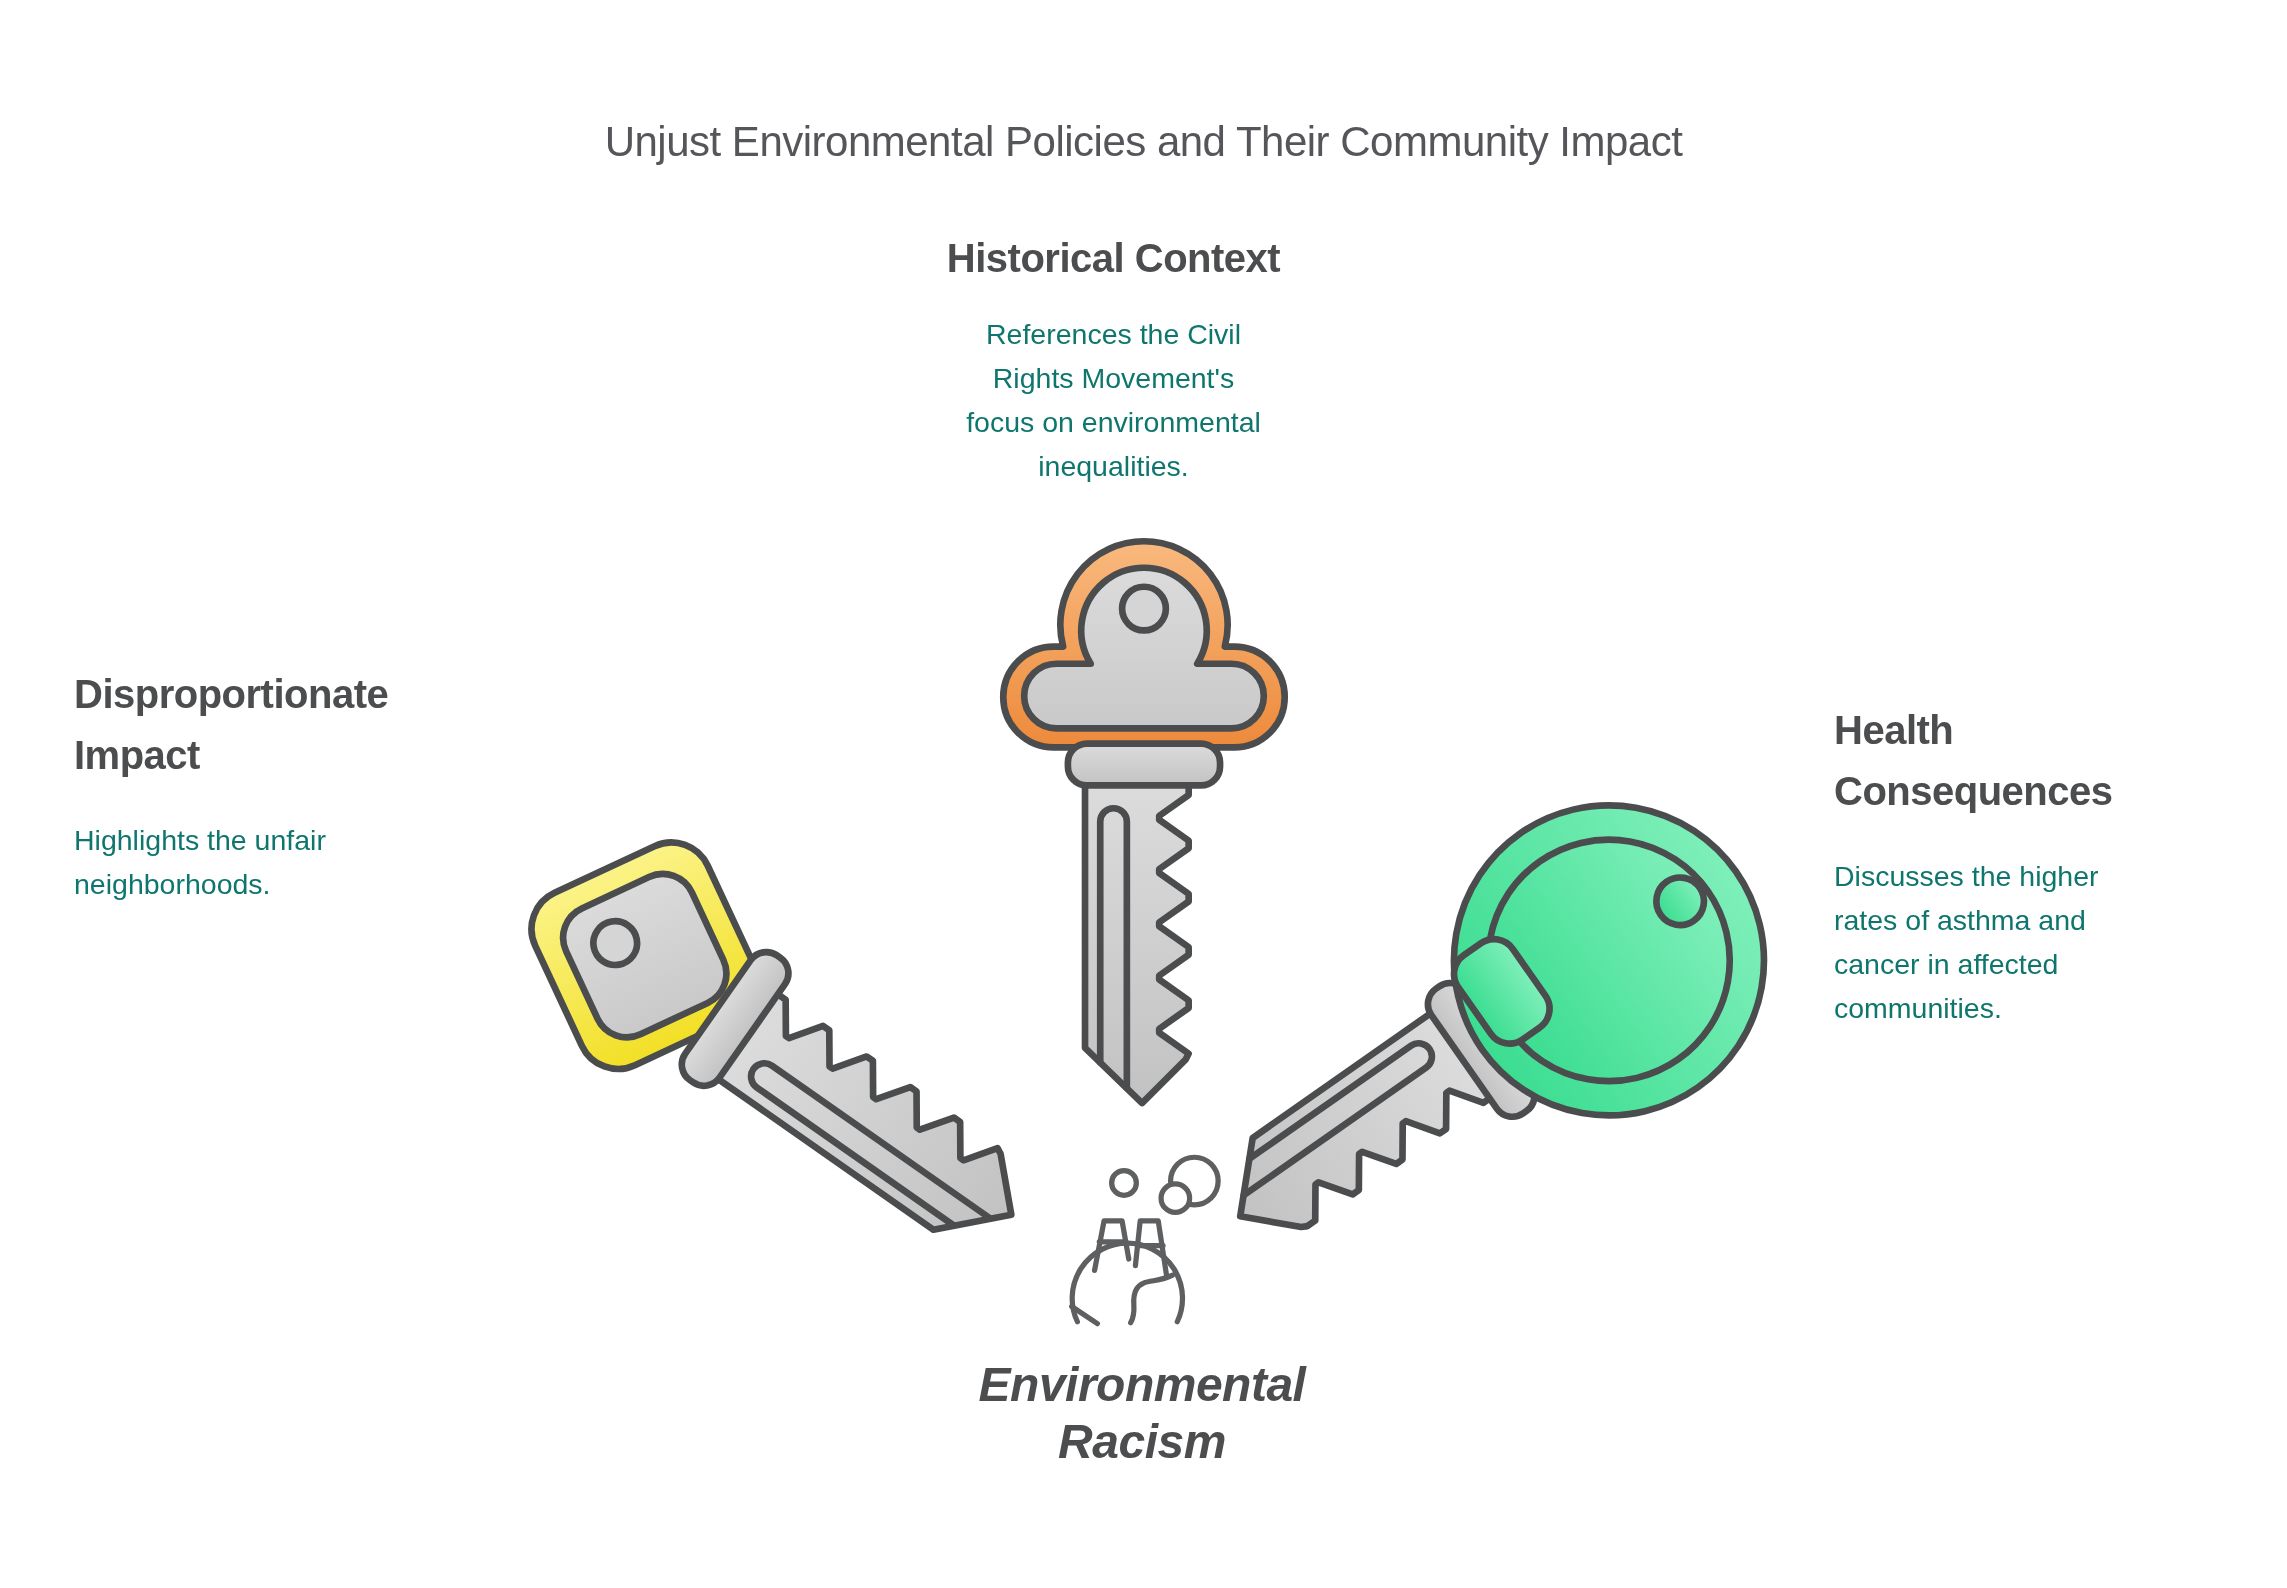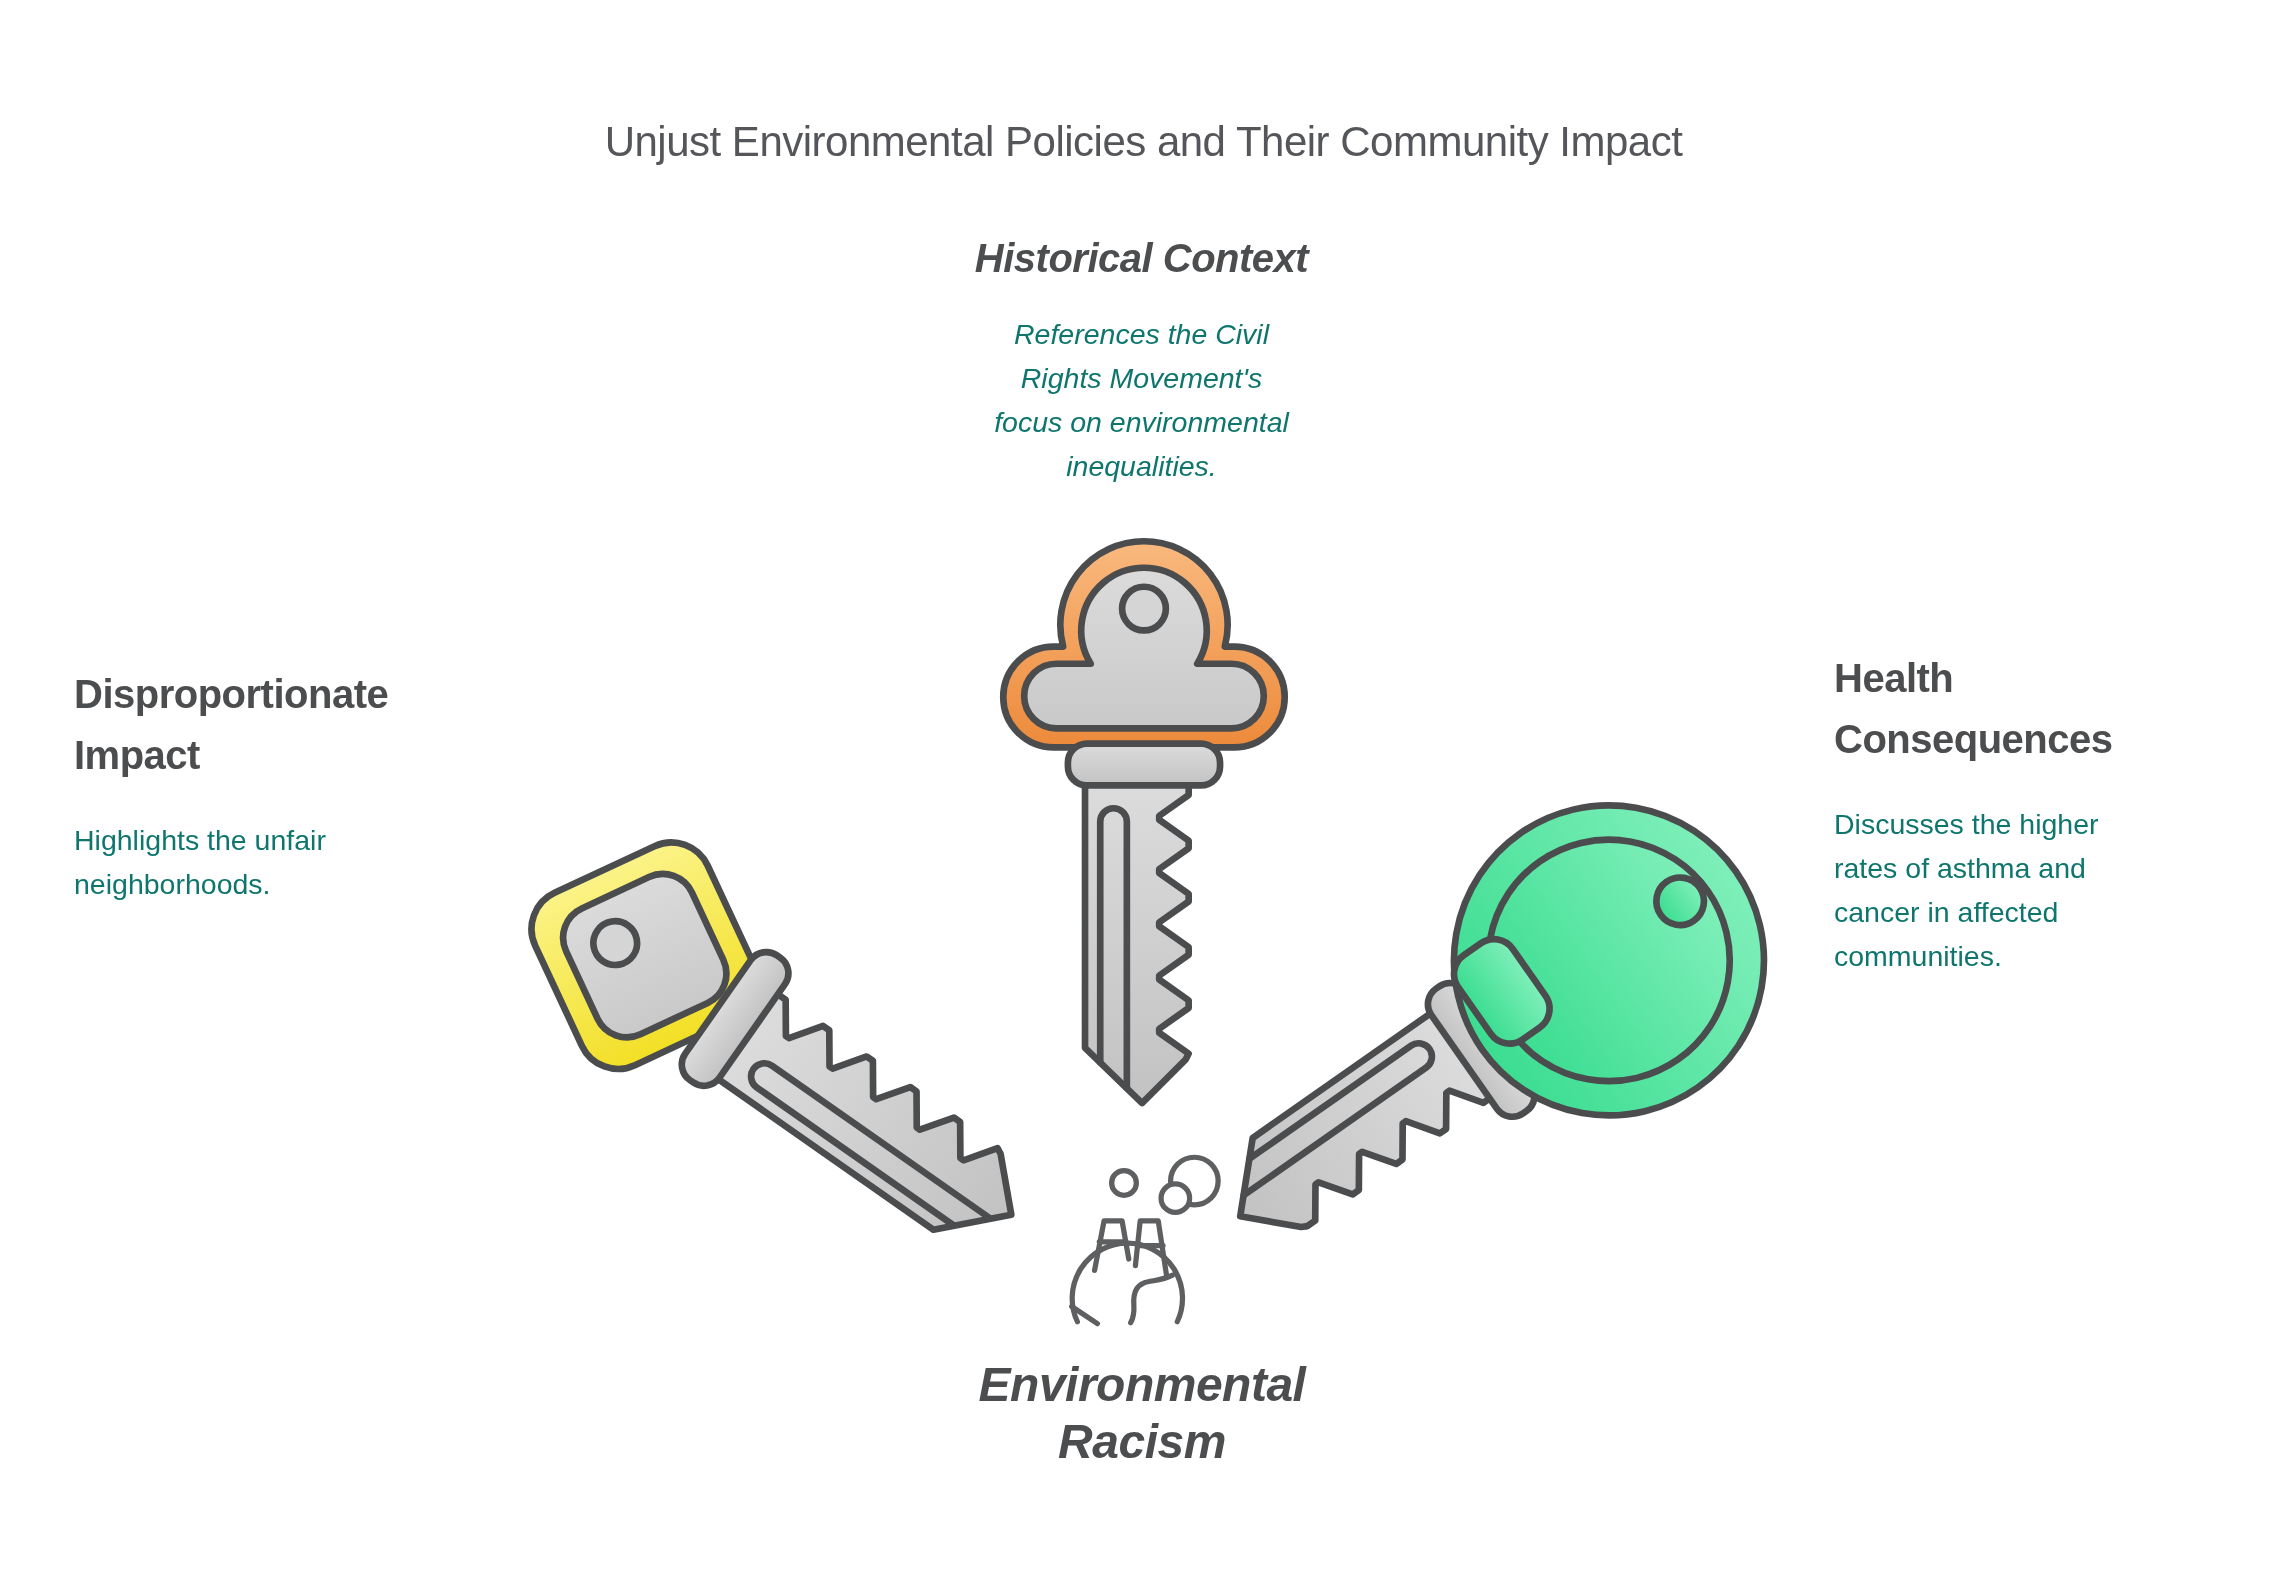--- a/index.html
+++ b/index.html
@@ -21,24 +21,24 @@
   .block .heading-line{
     font-size:40px;line-height:61px;font-weight:700;
     letter-spacing:-0.5px;
     color:#4c4d4f;
   }
   .block .body{margin-top:32px;}
   .block .body-line{
     font-size:28.5px;line-height:44px;font-weight:400;
     color:#0f766e;
   }
-  .block-top{left:856px;top:228px;width:571px;text-align:center;font-style:italic;}
+  .block-top{left:828px;top:228px;width:571px;text-align:center;}
   .block-top .body{margin-top:23px;}
   .block-left{left:74px;top:664px;width:398px;text-align:left;}
-  .block-right{left:1834px;top:648px;width:428px;text-align:left;}
+  .block-right{left:1834px;top:700px;width:428px;text-align:left;}
   .center-label{
     position:absolute;left:904px;top:1356px;width:476px;
     text-align:center;
   }
   .center-label .heading-line{
     font-size:48px;line-height:57px;font-weight:700;
     letter-spacing:-0.5px;color:#4c4d4f;font-style:italic;
   }
   .art{position:absolute;left:0;top:0;}
 </style>

